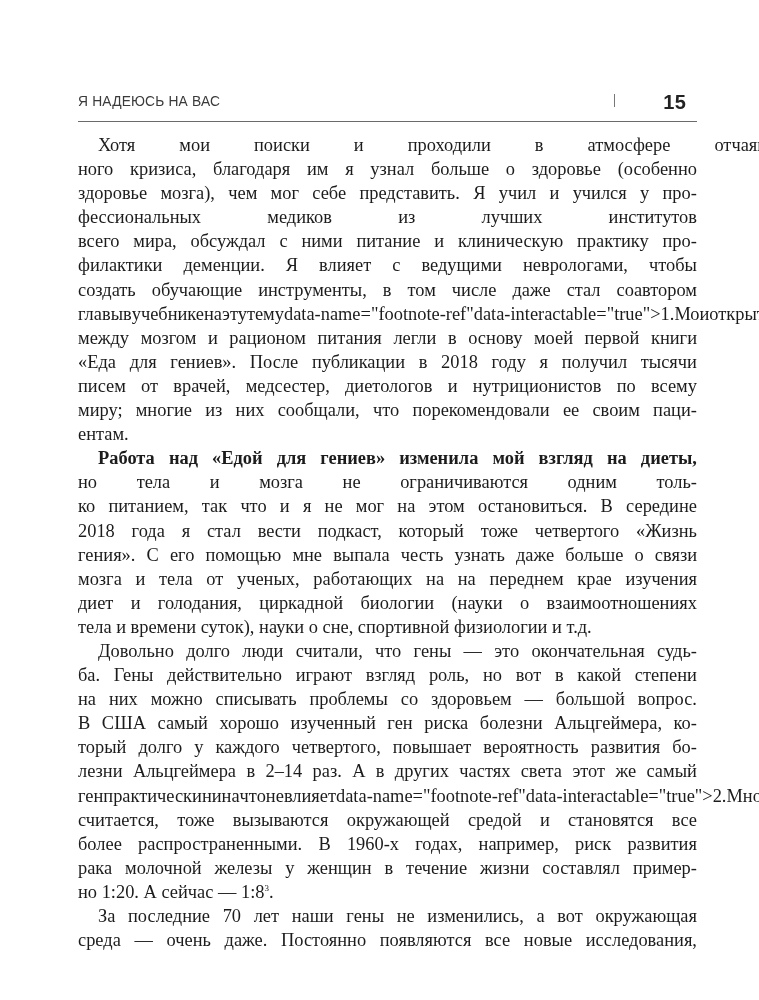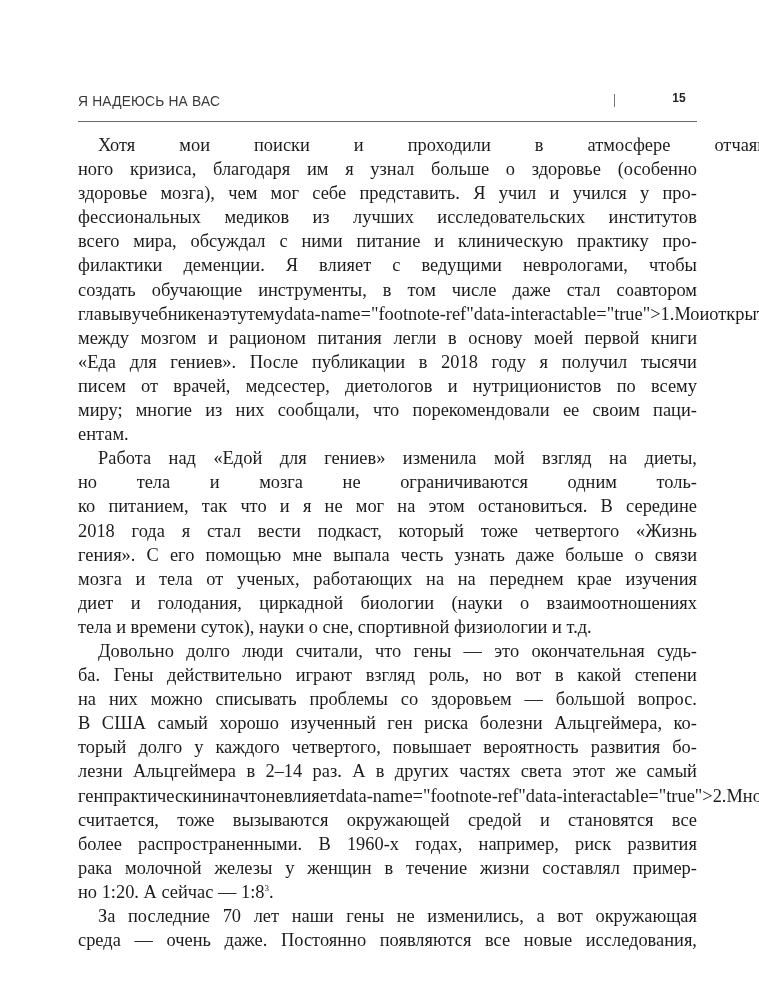--- a/index.html
+++ b/index.html
@@ -1,21 +1,21 @@
 <!DOCTYPE html>
 <html><head>
 <meta charset="utf-8">
 <style>
   html, body { margin:0; padding:0; background:#ffffff; }
   body { width:759px; height:1000px; position:relative; overflow:hidden; }
   .header { position:absolute; left:78px; top:90px; width:620px; height:24px;
     font-family:"Liberation Sans", sans-serif; font-size:15px; color:#3a3a3a; letter-spacing:0.2px; }
   .header .title { position:absolute; left:0; top:2px; transform:scaleX(0.92); transform-origin:left; }
   .header .sep { position:absolute; left:536px; top:4px; width:1px; height:13px; background:#777; }
-  .header .page { position:absolute; right:12px; top:1px; font-weight:bold; font-size:12px; color:#222; }
+  .header .page { position:absolute; right:12px; top:1px; font-weight:bold; font-size:20px; color:#222; }
   .rule { position:absolute; left:78px; top:121px; width:619px; height:1px; background:#6a6a6a; }
   .body { position:absolute; left:78px; top:133px; width:619px;
     font-family:"Liberation Serif", serif; font-size:18.4px; color:#1c1c1c; line-height:24.1px; }
   .line { display:block; text-align:justify; text-align-last:justify; white-space:nowrap; height:24.1px; overflow:visible; }
   .line.last { text-align-last:left; }
   .line.indent { padding-left:20px; }
   .jl { display:flex; justify-content:space-between; }
   sup { font-size:9px; line-height:0; vertical-align:super; }
 </style>
 </head>
@@ -66,21 +66,20 @@
         <span>и</span>
         <span>учился</span>
         <span>у</span>
         <span>про-</span>
       </span>
       <span class="line jl">
         <span>фессиональных</span>
         <span>медиков</span>
         <span>из</span>
         <span>лучших</span>
-        <span>исследовательских</span>
         <span>институтов</span>
       </span>
       <span class="line jl">
         <span>всего</span>
         <span>мира,</span>
         <span>обсуждал</span>
         <span>с</span>
         <span>ними</span>
         <span>питание</span>
         <span>и</span>
@@ -166,21 +165,21 @@
         <span>сообщали,</span>
         <span>что</span>
         <span>порекомендовали</span>
         <span>ее</span>
         <span>своим</span>
         <span>паци-</span>
       </span>
       <span class="line last">ентам.</span>
     </div>
     <div>
-      <span class="line indent jl" style="padding-left: 20px;">
+      <span class="line indent jl" style="padding-left: 20px; font-weight: bold;">
         <span>Работа</span>
         <span>над</span>
         <span>«Едой</span>
         <span>для</span>
         <span>гениев»</span>
         <span>изменила</span>
         <span>мой</span>
         <span>взгляд</span>
         <span>на</span>
         <span>диеты,</span>

